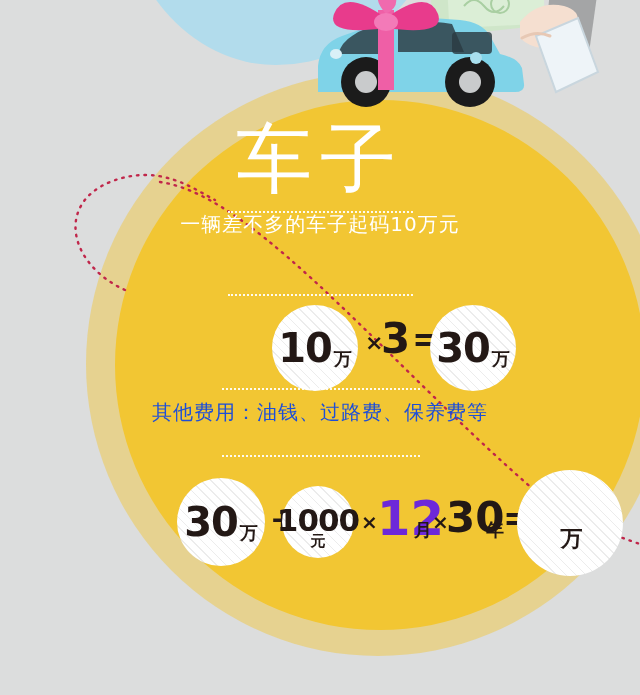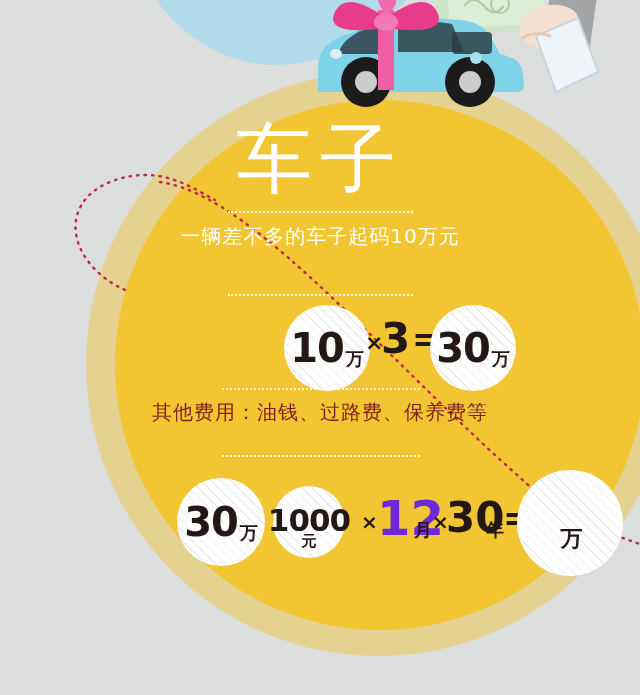--- a/index.html
+++ b/index.html
@@ -49,29 +49,29 @@
   .divider{
     position:absolute;height:0;
     border-top:2px dotted rgba(255,255,255,.92);
   }
   .div-top{left:228px;top:211px;width:185px;}
   .div-mid{left:228px;top:294px;width:185px;}
   .div-m2{left:222px;top:388px;width:198px;}
   .div-m3{left:222px;top:455px;width:198px;}
 
   .lede{
-    position:absolute;left:0;top:222px;width:640px;text-align:center;
+    position:absolute;left:0;top:210px;width:640px;text-align:center;
     color:#ffffff;font-size:20px;line-height:29px;letter-spacing:1px;
     font-family:"DejaVu Sans","Liberation Sans",sans-serif;
   }
   .lede .l2{display:block;}
 
   .subnote{
     position:absolute;left:0;top:398px;width:640px;text-align:center;
-    color:#7f1d1d;font-size:20px;line-height:29px;letter-spacing:1px;
+    color:#1d4ed8;font-size:20px;line-height:29px;letter-spacing:1px;
     font-family:"DejaVu Sans","Liberation Sans",sans-serif;
   }
 
   
   .chip{
     position:absolute;border-radius:50%;
     background:
       repeating-linear-gradient(45deg,
         rgba(0,0,0,.075) 0px, rgba(0,0,0,.075) 1px,
         rgba(255,255,255,0) 1px, rgba(255,255,255,0) 7px),
@@ -83,21 +83,21 @@
     color:#231815;font-weight:bold;
     font-family:"DejaVu Sans","Liberation Sans",sans-serif;
     letter-spacing:-1px;
   }
   .chip .unit{
     color:#231815;font-weight:bold;
     font-family:"DejaVu Sans","Liberation Sans",sans-serif;
   }
 
   
-  .c-10{left:272px;top:305px;width:86px;height:86px;margin-left:12px;}
+  .c-10{left:272px;top:305px;width:86px;height:86px;}
   .c-10 .num{font-size:40px;}
   .c-10 .unit{font-size:18px;align-self:flex-end;margin-bottom:20px;margin-left:2px;}
 
   .op-x1{
     position:absolute;left:365px;top:330px;
     color:#231815;font-size:22px;font-weight:bold;
     font-family:"DejaVu Sans","Liberation Sans",sans-serif;
   }
   .n-3{
     position:absolute;left:381px;top:318px;
@@ -117,21 +117,21 @@
   .c-30b{left:177px;top:478px;width:88px;height:88px;}
   .c-30b .num{font-size:40px;}
   .c-30b .unit{font-size:18px;align-self:flex-end;margin-bottom:21px;margin-left:2px;}
 
   .op-plus{
     position:absolute;left:270px;top:505px;
     color:#231815;font-size:30px;font-weight:bold;line-height:30px;
     font-family:"DejaVu Sans","Liberation Sans",sans-serif;
   }
   .c-1000{
-    left:273px;top:486px;width:72px;height:72px;
+    left:282px;top:486px;width:72px;height:72px;
     flex-direction:column;
   }
   .c-1000 .num{font-size:31px;line-height:30px;margin-top:10px;}
   .c-1000 .unit{font-size:15px;line-height:15px;margin-top:-1px;}
 
   .op-x2{
     position:absolute;left:361px;top:510px;
     color:#231815;font-size:20px;font-weight:bold;
     font-family:"DejaVu Sans","Liberation Sans",sans-serif;
   }

